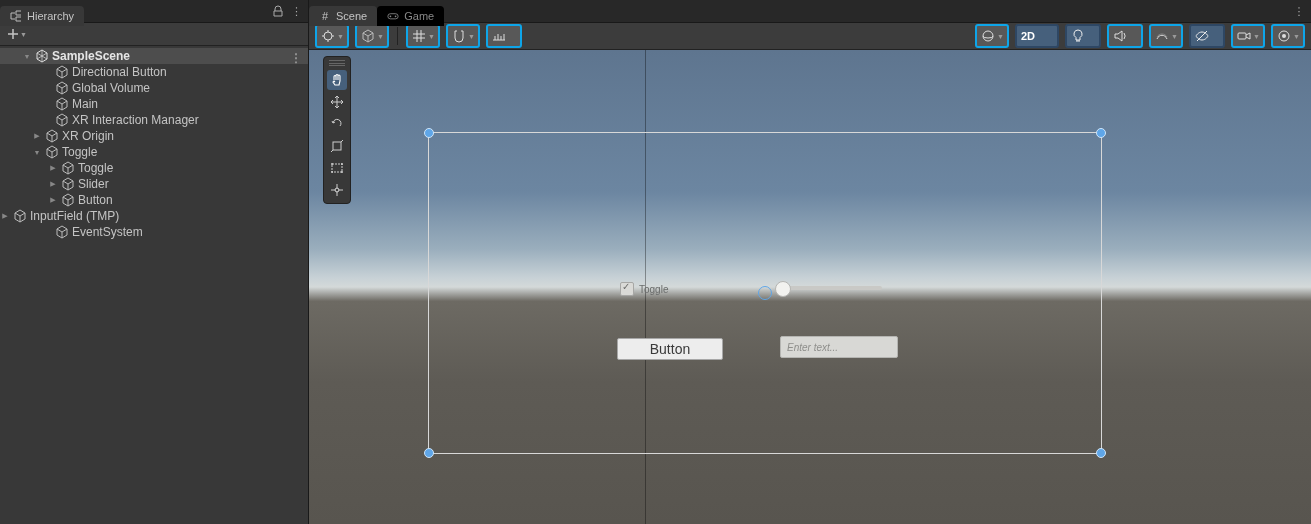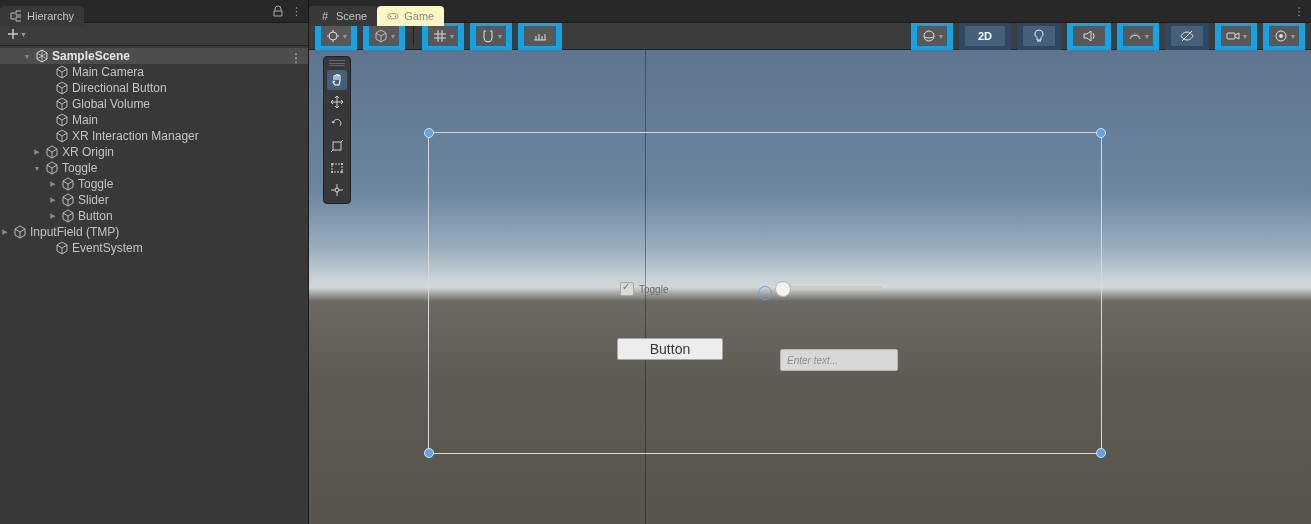--- a/index.html
+++ b/index.html
@@ -3,40 +3,40 @@
 <meta charset="utf-8">
 <style>
 html,body{margin:0;padding:0;height:100%;width:1311px;background:#191919;font-family:"Segoe UI",Arial,sans-serif;font-size:12px;color:#C4C4C4;overflow:hidden;user-select:none}
 .root{display:flex;height:524px;width:1311px}
 .hierarchy-panel{width:308px;background:#383838;display:flex;flex-direction:column;border-right:1px solid #191919}
 .scene-area{flex:1;display:flex;flex-direction:column;position:relative;background:#2A2A2A}
 
 .tab-row{height:22px;background:#282828;display:flex;align-items:center;border-bottom:1px solid #191919;position:relative}
 .tab{height:20px;padding:0 10px;display:flex;align-items:center;gap:5px;font-size:11px;color:#C4C4C4;border-top-left-radius:4px;border-top-right-radius:4px;margin-top:10px}
 .tab.active{background:#383838}
-.tab.inactive{background:#fef9c3;color:#888}
+.tab.inactive{background:#000000;color:#888}
 .icon-sm{width:12px;height:12px;display:inline-flex;align-items:center;justify-content:center}
 .tab-row .right-icons{margin-left:auto;display:flex;gap:6px;padding-right:6px;align-items:center}
 
 .hier-tools{height:22px;background:#3C3C3C;display:flex;align-items:center;padding:0 4px;gap:4px;border-bottom:1px solid #222}
 .plus-btn{width:26px;height:18px;display:flex;align-items:center;justify-content:center;gap:1px}
 .search-field{flex:1;height:18px;background:#2A2A2A;border:1px solid #212121;border-radius:9px;display:flex;align-items:center;padding:0 6px;gap:4px}
 .search-field input{flex:1;background:transparent;border:0;outline:0;color:#888;font-size:11px}
 
 .tree{flex:1;overflow:auto;padding-top:2px}
 .tree-row{height:16px;display:flex;align-items:center;gap:3px;padding:0;position:relative}
 .tree-row.sel{background:#4D4D4D;color:#E5E5E5;font-weight:600}
 .foldout{width:10px;height:10px;display:inline-flex;align-items:center;justify-content:center;color:#888}
 .foldout.down::before{content:"▼";font-size:7px}
 .foldout.right::before{content:"▶";font-size:7px}
 .foldout.none{visibility:hidden}
 .node-ico{width:14px;height:14px;display:inline-flex;align-items:center;justify-content:center}
 
 .scene-toolbar{height:26px;background:#3C3C3C;display:flex;align-items:center;padding:0 6px;gap:6px;border-bottom:1px solid #222}
-.btn{height:20px;min-width:24px;padding:0 4px;background:#585858;border:6px solid #0ea5e9;border-radius:3px;display:inline-flex;align-items:center;justify-content:center;gap:2px;color:#C4C4C4}
+.btn{height:20px;min-width:24px;padding:0 4px;background:#585858;border:2px solid #0ea5e9;border-radius:3px;display:inline-flex;align-items:center;justify-content:flex-start;gap:2px;color:#C4C4C4}
 .btn.split{padding-right:2px}
 .btn .caret{font-size:7px;color:#999}
 .btn.on{background:#46607C;border-color:#2E4764;color:#fff}
 .spacer{flex:1}
 .mini-ico{width:14px;height:14px}
 
 .viewport{flex:1;position:relative;background:linear-gradient(to bottom,#5E758F 0%,#6C86A1 30%,#9AAEBD 42%,#C7D1D6 48%,#D4D9D9 50%,#6D6A63 53%,#5E5B55 70%,#58554F 100%)}
 .sep-v{position:absolute;top:0;bottom:0;width:1px;background:rgba(0,0,0,.35)}
 .sep-v.l{left:33.5%}
 
@@ -110,29 +110,20 @@
         <span class="scene-row-kebab">⋮</span>
       </div>
 
       <div class="tree-row" style="padding-left:42px">
         <span class="foldout none"></span>
         <span class="node-ico">
             <svg viewBox="0 0 14 14">
               <path class="cube-svg" d="M7 1l5 3v6l-5 3-5-3V4zM2 4l5 3 5-3M7 7v6"></path>
             </svg>
           </span>
-        <span>Main Camera</span>
-      </div>
-      <div class="tree-row" style="padding-left:42px">
-        <span class="foldout none"></span>
-        <span class="node-ico">
-            <svg viewBox="0 0 14 14">
-              <path class="cube-svg" d="M7 1l5 3v6l-5 3-5-3V4zM2 4l5 3 5-3M7 7v6"></path>
-            </svg>
-          </span>
         <span>Directional Button</span>
       </div>
       <div class="tree-row" style="padding-left:42px">
         <span class="foldout none"></span>
         <span class="node-ico">
             <svg viewBox="0 0 14 14">
               <path class="cube-svg" d="M7 1l5 3v6l-5 3-5-3V4zM2 4l5 3 5-3M7 7v6"></path>
             </svg>
           </span>
         <span>Global Volume</span>
@@ -383,20 +374,20 @@
         <div class="ui-toggle" style="left:191px;top:149px">
           <span class="box"></span>
           <span>Toggle</span>
         </div>
         <div class="ui-slider" style="left:349px;top:153px;width:104px">
           <div class="knob"></div>
         </div>
         <div class="ui-btn" style="left:188px;top:205px;width:104px;height:20px">
           <span>Button</span>
         </div>
-        <div class="ui-field" style="left:351px;top:216px;width:104px;height:20px">
+        <div class="ui-field" style="left:351px;top:203px;width:104px;height:20px">
           <span>Enter text...</span>
         </div>
       </div>
     </div>
   </div>
 
 </div>
 
 </body></html>

